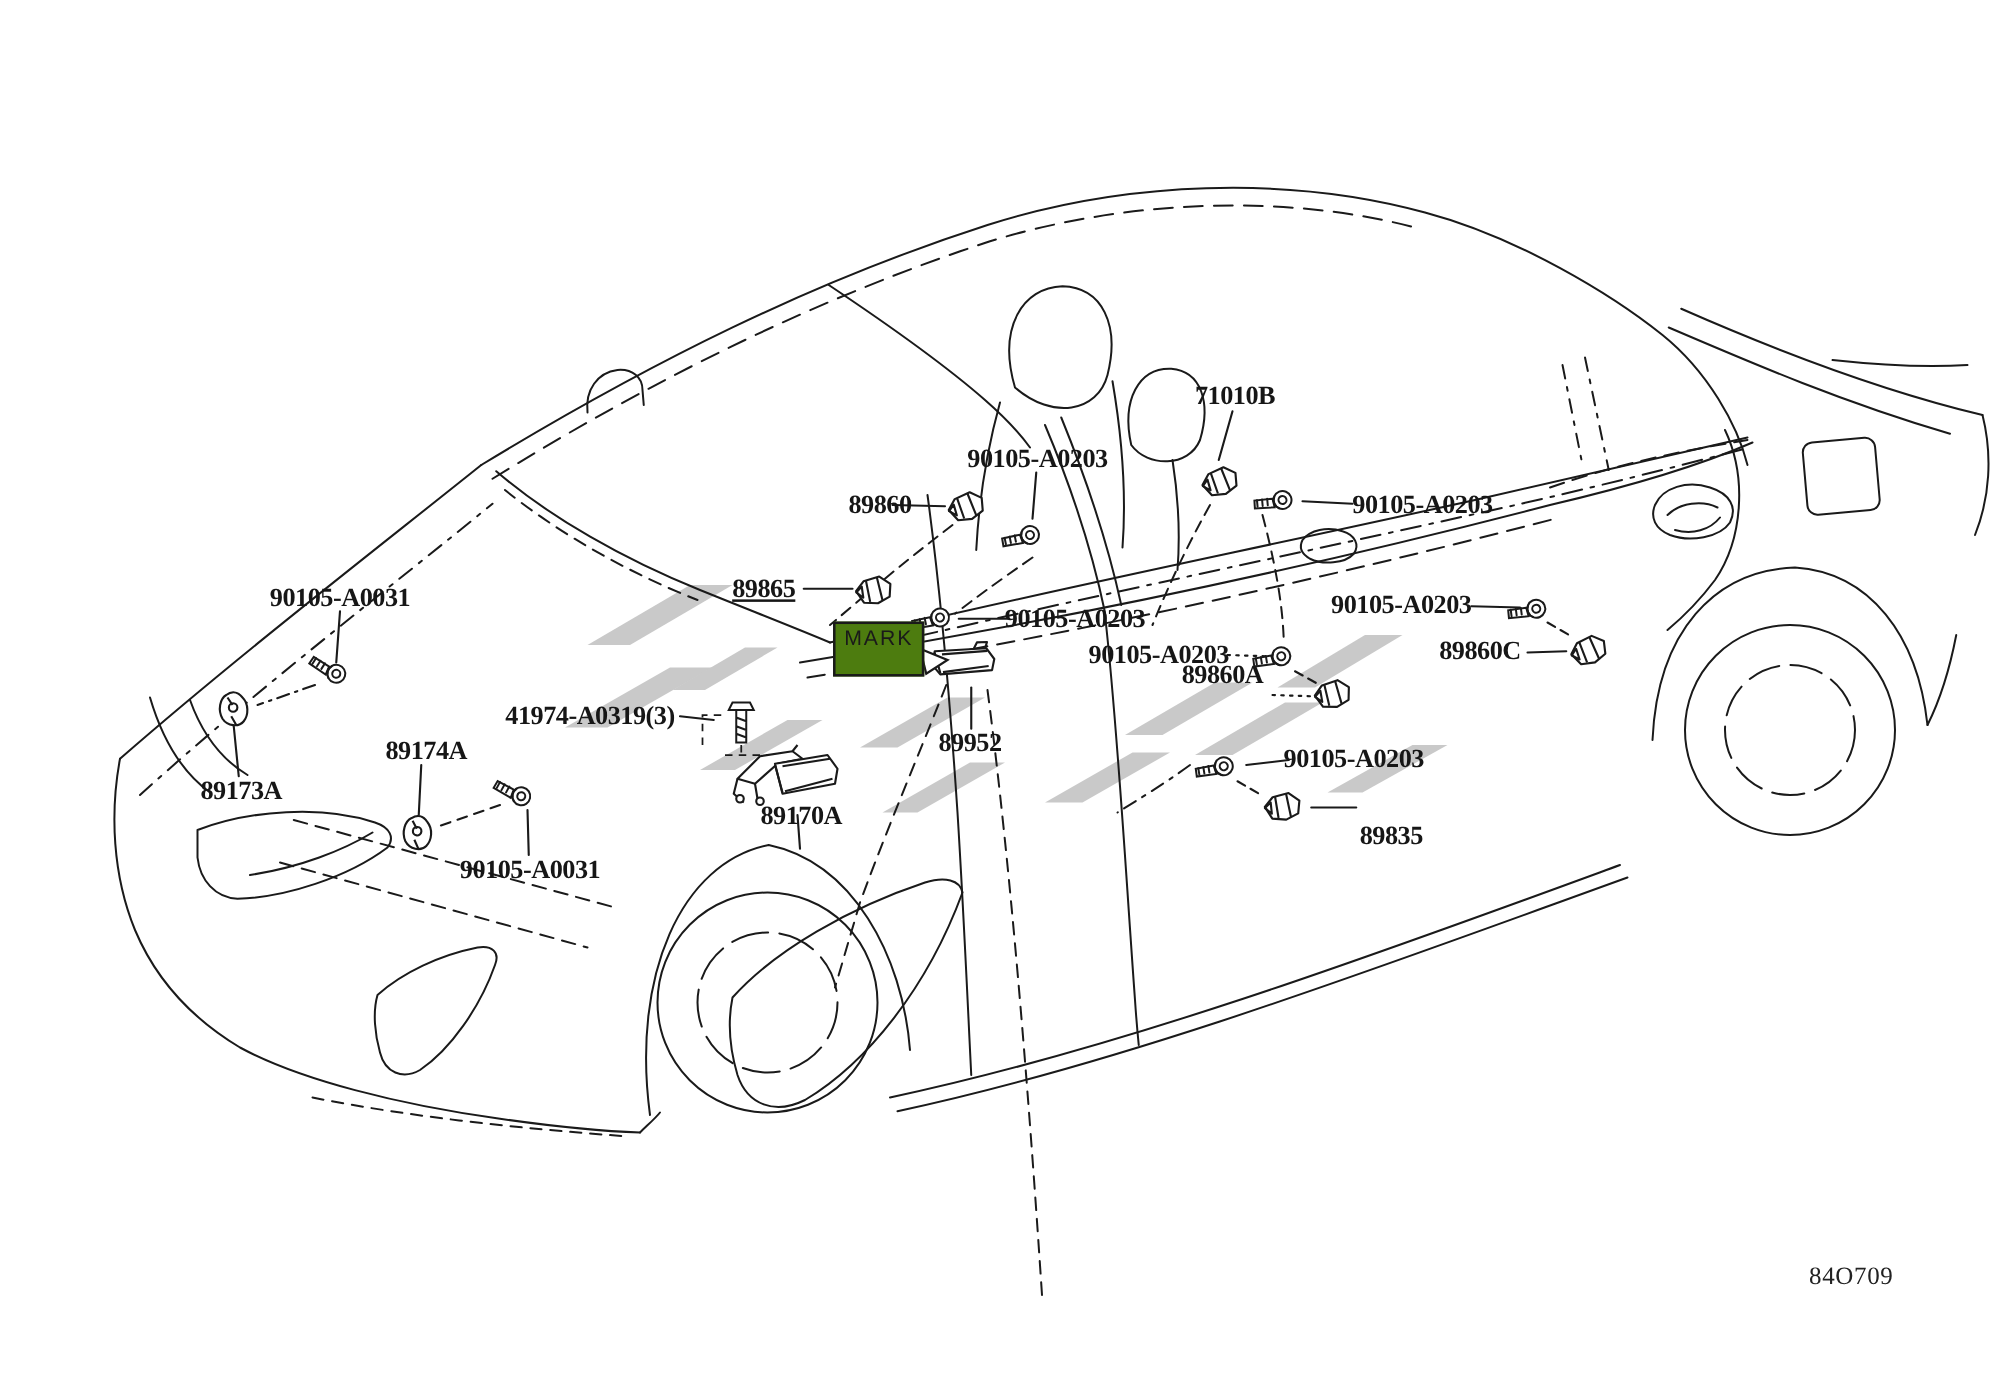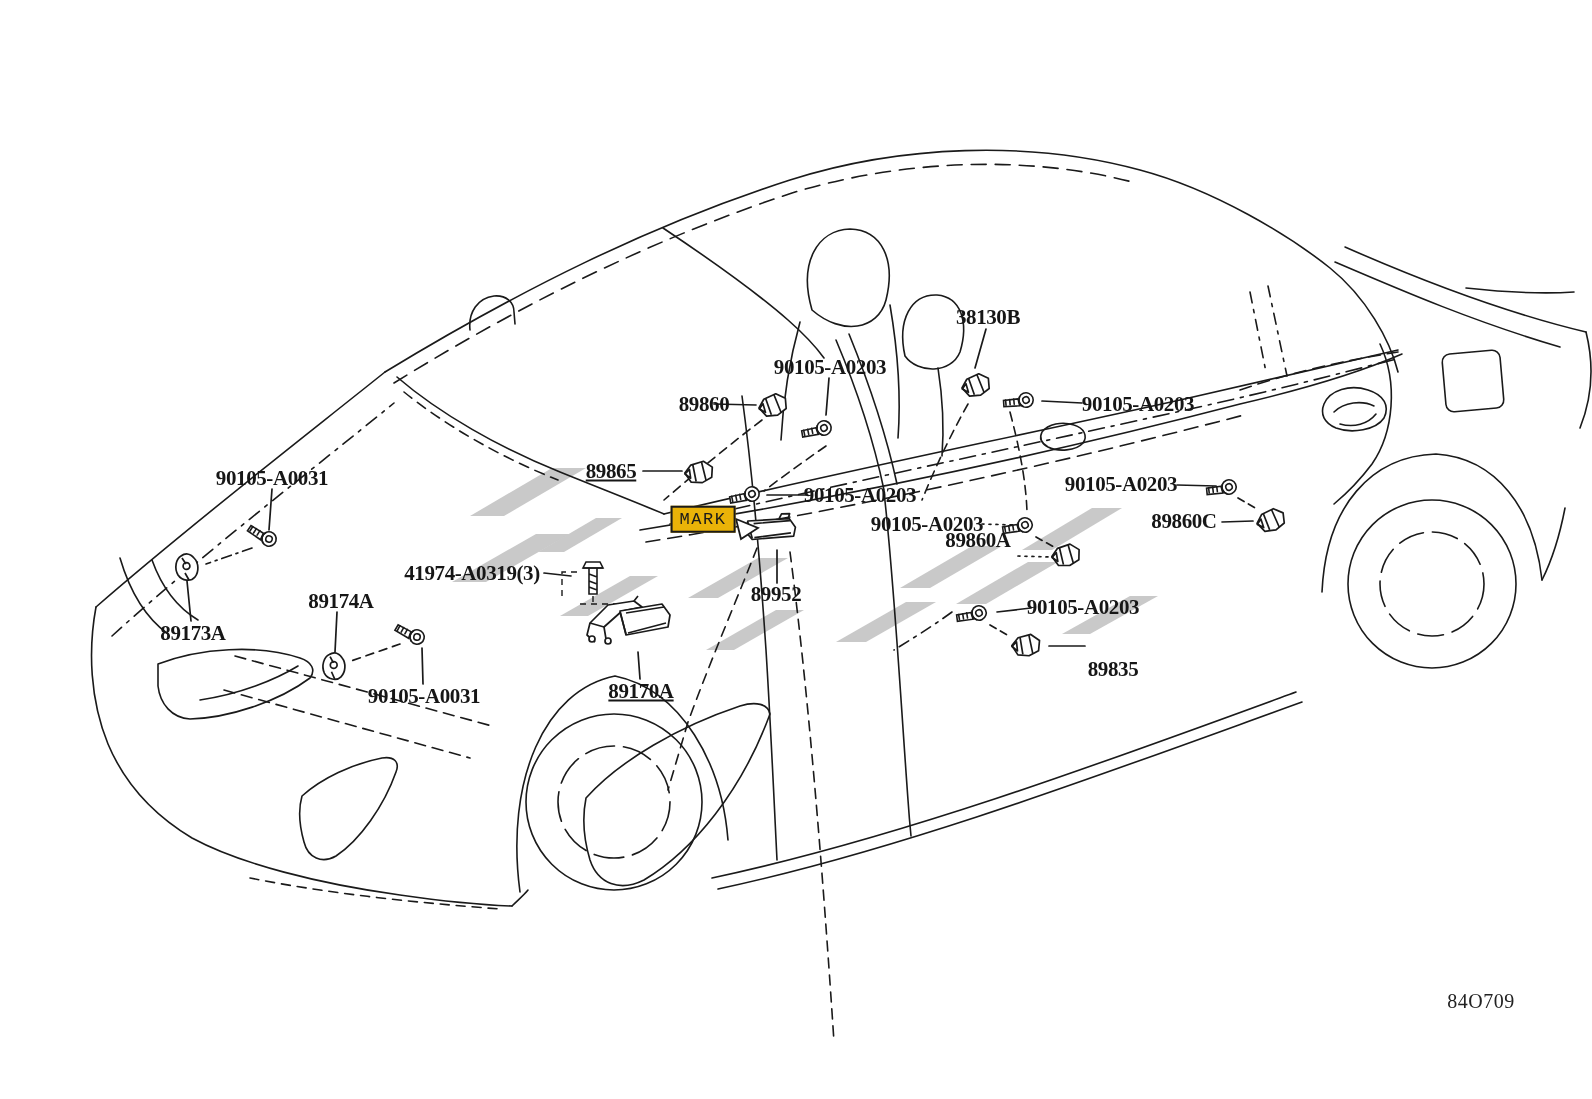--- a/index.html
+++ b/index.html
@@ -3,22 +3,22 @@
 <meta charset="utf-8">
 <style>
   html,body{margin:0;padding:0;background:#ffffff;}
   #stage{position:relative;width:1592px;height:1099px;background:#ffffff;overflow:hidden;
          font-family:"Liberation Serif",serif;}
   #drawing{position:absolute;left:0;top:0;}
   .pn{position:absolute;transform:translate(-50%,-50%);
       font-family:"Liberation Serif",serif;font-weight:700;font-size:21px;
       letter-spacing:-0.4px;color:#161616;white-space:nowrap;line-height:1;}
   .mark-box{position:absolute;transform:translate(-50%,-50%);
-      border:2px solid #1a1a1a;background:#eab308;padding:2px 7px 1px 7px;
-      font-family:Liberation Mono, monospace;font-weight:400;font-size:17px;
+      border:2px solid #1a1a1a;background:#4d7c0f;padding:2px 7px 18px 7px;
+      font-family:Liberation Sans, sans-serif;font-weight:400;font-size:17px;
       letter-spacing:1.5px;color:#1a1a1a;line-height:1.15;white-space:nowrap;}
   .diagram-code{position:absolute;transform:translate(-50%,-50%);
       font-family:"Liberation Serif",serif;font-weight:400;font-size:20px;
       color:#222;letter-spacing:0.5px;white-space:nowrap;}
 </style>
 </head>
 <body>
 
 <div id="stage">
 
@@ -215,30 +215,30 @@
 
     <path d="M736,519 L758,528 L741,539 Z" fill="#ffffff" stroke-width="1.8"></path>
   </g>
 </svg>
 
   <span class="pn" style="left:272px;top:478px;">90105-A0031</span>
   <span class="pn" style="left:193px;top:633px;">89173A</span>
   <span class="pn" style="left:341px;top:601px;">89174A</span>
   <span class="pn" style="left:424px;top:696px;">90105-A0031</span>
   <span class="pn" style="left:472px;top:573px;">41974-A0319(3)</span>
-  <span class="pn" style="left:641px;top:691px;text-decoration:underline;">89170A</span>
+  <span class="pn" style="left:641px;top:653px;">89170A</span>
   <span class="pn" style="left:611px;top:471px;text-decoration:underline;">89865</span>
   <span class="pn" style="left:704px;top:404px;">89860</span>
   <span class="pn" style="left:830px;top:367px;">90105-A0203</span>
-  <span class="pn" style="left:988px;top:317px;">38130B</span>
+  <span class="pn" style="left:988px;top:317px;">71010B</span>
   <span class="pn" style="left:1138px;top:404px;">90105-A0203</span>
   <span class="pn" style="left:860px;top:495px;">90105-A0203</span>
   <span class="pn" style="left:776px;top:594px;">89952</span>
   <span class="pn" style="left:927px;top:524px;">90105-A0203</span>
   <span class="pn" style="left:978px;top:540px;">89860A</span>
   <span class="pn" style="left:1121px;top:484px;">90105-A0203</span>
   <span class="pn" style="left:1184px;top:521px;">89860C</span>
   <span class="pn" style="left:1083px;top:607px;">90105-A0203</span>
   <span class="pn" style="left:1113px;top:645px;margin-top:24px;">89835</span>
 
   <span class="mark-box" style="left:703px;top:519px;">MARK</span>
-  <span class="diagram-code" style="left:1481px;top:1001px;">84O709</span>
+  <span class="diagram-code" style="left:1481px;top:1022px;">84O709</span>
 </div>
 
 </body></html>

